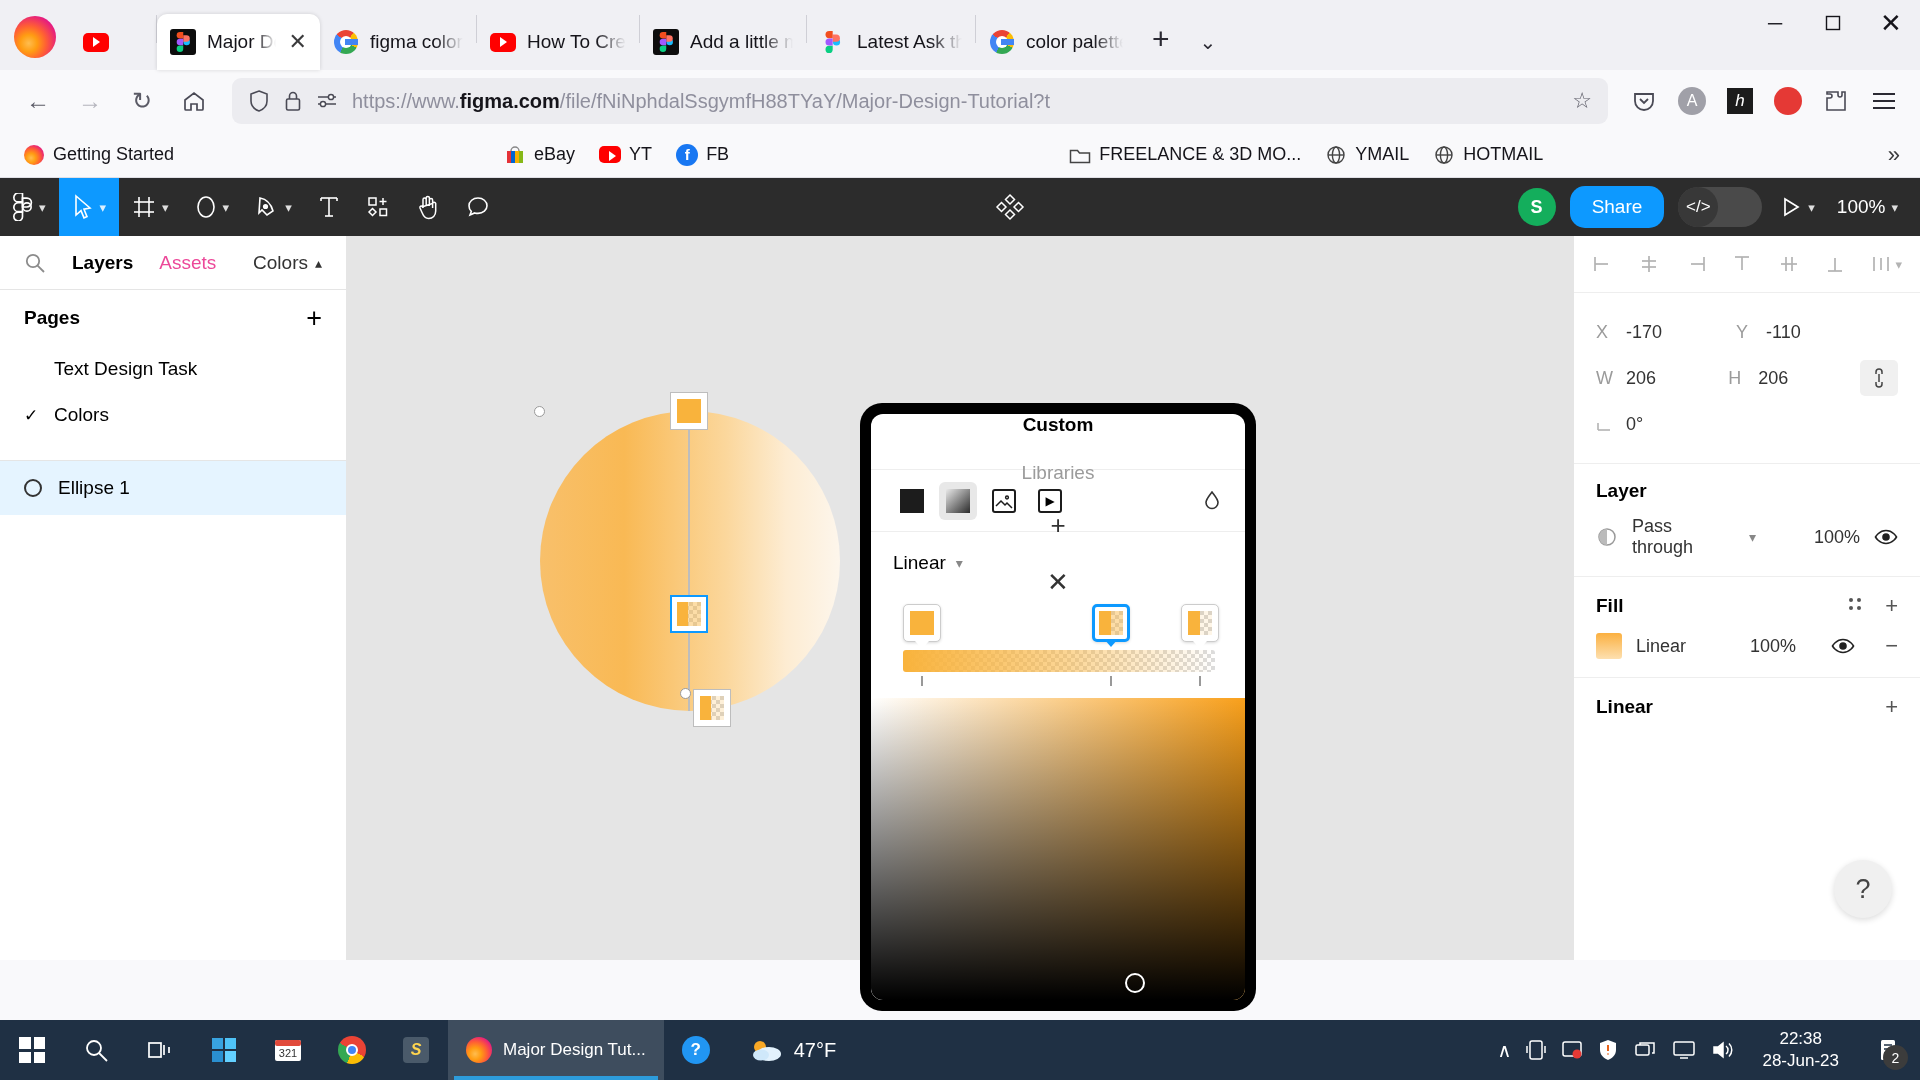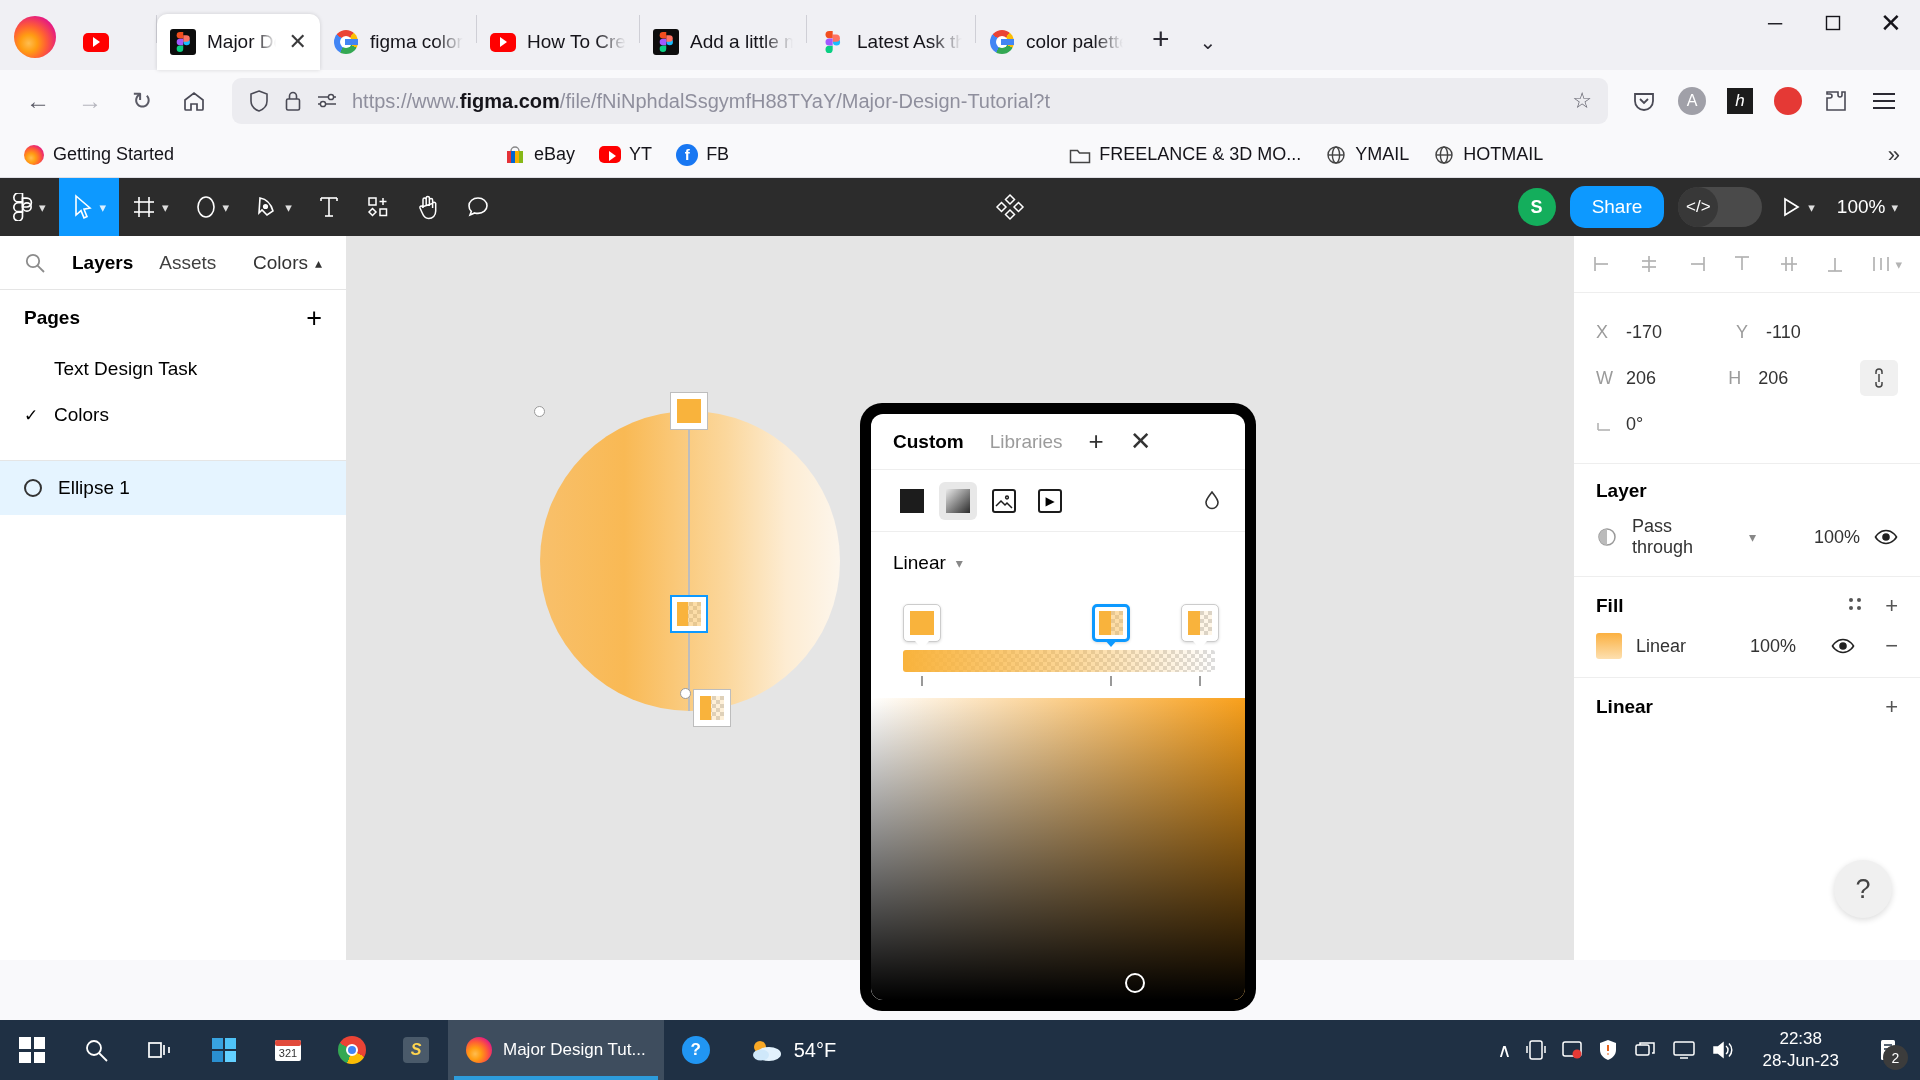--- a/index.html
+++ b/index.html
@@ -95,21 +95,21 @@
   .share-btn { background:#0d99ff; color:#fff; font-size:19px; padding:10px 22px; border-radius:15px; cursor:pointer;}
   .code-toggle { width:84px;height:40px;background:#4a4a4a;border-radius:20px;display:flex;align-items:center;cursor:pointer;}
   .code-knob { width:40px;height:40px;border-radius:50%;background:#383838;display:flex;align-items:center;justify-content:center;font-size:17px;}
   .zoomlbl { font-size:19px; }
 
   .fg-body { position:absolute; left:0; right:0; top:58px; bottom:0; display:flex; }
 
   
   .lpanel { width:347px; background:#fff; border-right:1px solid #e5e5e5; flex:none; }
   .lp-tabs { height:54px; display:flex; align-items:center; gap:26px; padding:0 24px; border-bottom:1px solid #e5e5e5;}
-  .lp-tabs .t { font-size:19px; color:#404040; cursor:pointer;}
+  .lp-tabs .t { font-size:19px; color:#ec4899; cursor:pointer;}
   .lp-tabs .t.on { color:#000; font-weight:700;}
   .lp-right { margin-left:auto; display:flex; align-items:center; gap:7px; font-size:19px; color:#333; cursor:pointer;}
   .pages-hdr { height:56px; display:flex; align-items:center; padding: 0 24px; font-size:19px; font-weight:700; color:#000;}
   .pages-hdr .plus { margin-left:auto; font-size:27px; font-weight:300; cursor:pointer;}
   .page-row { height:46px; display:flex; align-items:center; padding:0 24px; font-size:19px; color:#000; cursor:pointer;}
   .page-row .ck { width:30px; font-size:17px; }
   .lp-div { height:1px; background:#e5e5e5; margin-top:22px;}
   .layer-row { height:54px; display:flex; align-items:center; gap:16px; padding:0 24px; font-size:19px; cursor:pointer;}
   .layer-row.sel { background:#e5f4ff; }
   .ellipse-ico { width:18px;height:18px;border:2px solid #333;border-radius:50%;}
@@ -149,21 +149,21 @@
   .help-btn { position:absolute; right:28px; bottom:42px; width:58px;height:58px;border-radius:50%;
     background:#f0f0f0; display:flex;align-items:center;justify-content:center;font-size:27px;color:#444;
     box-shadow:0 2px 6px rgba(0,0,0,.14); cursor:pointer;}
 
   
   .picker-frame {
     position:absolute; left:860px; top:225px; width:396px; height:608px;
     background:#000; border-radius:22px; padding:11px;
   }
   .picker { width:100%; height:100%; background:#fff; border-radius:12px; overflow:hidden; position:relative;}
-  .pk-head { height:56px; display:flex; align-items:center; padding: 0 22px; gap:26px; border-bottom:1px solid #eee;}
+  .pk-head { height:56px; display:flex; align-items:center; padding: 0 22px; gap:26px; border-bottom:1px solid #eee;flex-direction:column;}
   .pk-head .t { font-size:19px; color:#9b9b9b; cursor:pointer;}
   .pk-head .t.on { color:#000; font-weight:700;}
   .pk-head .ic { font-size:26px; color:#333; cursor:pointer; font-weight:300;}
   .pk-head .ic:first-of-type { margin-left:auto; }
   .pk-types { height:62px; display:flex; align-items:center; gap:8px; padding:0 22px; border-bottom:1px solid #eee;}
   .pk-type { width:38px;height:38px; display:flex;align-items:center;justify-content:center; border-radius:6px; cursor:pointer;}
   .pk-type.on { background:#e8e8e8; }
   .sq-solid { width:24px;height:24px;background:#1c1c1c;}
   .sq-grad { width:24px;height:24px;background:linear-gradient(135deg,#e9e9e9,#2a2a2a);}
   .sq-box { width:24px;height:24px;border:2px solid #1c1c1c;border-radius:3px; display:flex;align-items:center;justify-content:center;font-size:12px;}
@@ -895,21 +895,21 @@
   </div>
 
   <div class="weather" style="padding:0 22px;">
     <span>
       <svg width="34" height="26" viewBox="0 0 34 26">
           <circle cx="10" cy="10" r="6" fill="#f9a825"></circle>
           <ellipse cx="19" cy="17" rx="12" ry="7" fill="#e3f2fd"></ellipse>
           <ellipse cx="11" cy="18" rx="8" ry="5.5" fill="#cfe8fa"></ellipse>
         </svg>
     </span>
-    <span>54°F</span>
+    <span>47°F</span>
   </div>
 
   <div class="tray">
     <span class="tray-ico">∧</span>
     <span class="tray-ico">
       <svg width="20" height="22" viewBox="0 0 20 22" fill="none" stroke="#fff" stroke-width="1.5">
           <rect x="4" y="2" width="12" height="18" rx="2"></rect>
           <line x1="1" y1="7" x2="1" y2="14"></line>
           <line x1="19" y1="7" x2="19" y2="14"></line>
         </svg>

